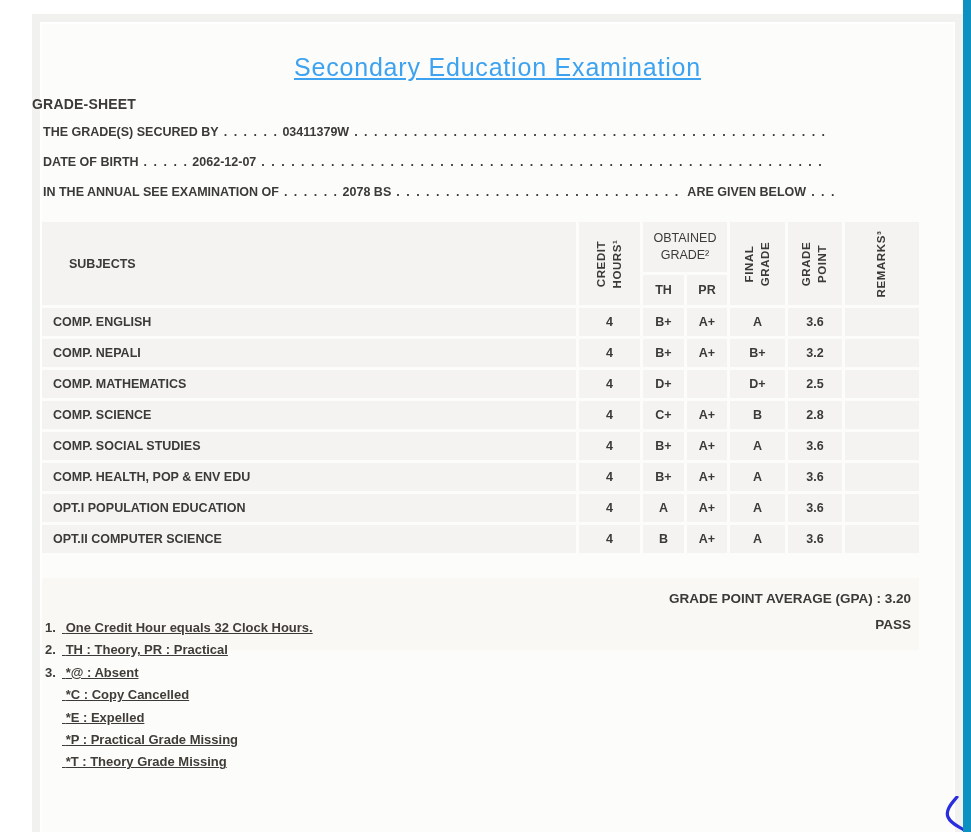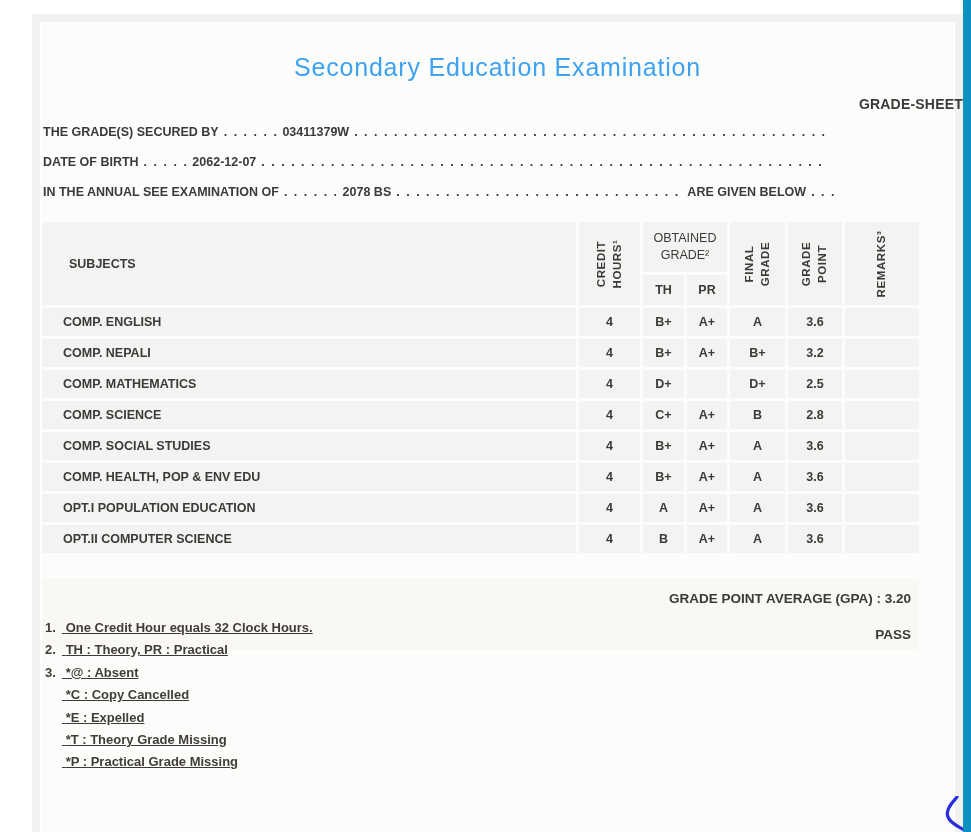--- a/index.html
+++ b/index.html
@@ -20,25 +20,25 @@
   .edge-stripe {
     position:absolute; right:0; top:0; bottom:0; width:8px;
     background:var(--stripe,#0d91c0);
   }
   .scribble { position:absolute; left:936px; top:796px; }
 
   
   .title {
     position:absolute; top:39px; left:0; width:100%;
     text-align:center; font-size:25px; font-weight:400;
-    letter-spacing:.8px; color:var(--accent,#3da2f0);
+    letter-spacing:.8px; color:var(--accent,#3da2f0);text-decoration:underline;
   }
   .subtitle {
     position:absolute; top:82px; left:0; width:100%;
-    text-align:right; font-size:14px; font-weight:bold; letter-spacing:.2px;
+    text-align:left; font-size:14px; font-weight:bold; letter-spacing:.2px;
   }
 
   
   .info-lines { position:absolute; top:111px; left:11px; width:792px; }
   .info-line {
     display:flex; align-items:baseline; gap:5px;
     height:16px; margin-bottom:14px;
     font-size:12.5px; font-weight:bold; white-space:nowrap;
   }
   .il-dots, .il-fill { word-spacing:2px; letter-spacing:.5px; }
@@ -61,29 +61,29 @@
   .vtext {
     position:absolute; left:50%; top:50%;
     transform:translate(-50%,-50%) rotate(-90deg);
     white-space:pre-line; text-align:center;
     font-size:11.5px; font-weight:bold; letter-spacing:.6px; line-height:1.35;
   }
   .trow { display:grid; grid-template-columns:var(--cols); column-gap:3px;
     height:28px; margin-bottom:3px; }
   .tcell { background:#f4f3f1; display:flex; align-items:center;
     justify-content:center; font-size:12.5px; font-weight:bold; }
-  .tcell.subj { justify-content:flex-start; padding-left:21px; }
+  .tcell.subj { justify-content:flex-start; padding-left:11px; }
 
   
   .summary-band {
     position:absolute; top:564px; left:10px; width:877px; height:72px;
     background:#f9f8f5; text-align:right; padding:13px 8px 0 0;
     font-size:13.5px; font-weight:bold;
   }
-  .pass-line { margin-top:21px; }
+  .pass-line { margin-top:11px; }
 
   
   .footnotes { position:absolute; top:603px; left:13px; width:600px;text-decoration:underline; }
   .fn-line { font-size:13px; font-weight:bold; line-height:22.4px;
     color:#403d38; white-space:nowrap; }
   .fn-num { display:inline-block; width:17px; }
 </style>
 </head>
 <body>
 
@@ -243,25 +243,25 @@
       <div class="fn-line">
     <span class="fn-num"></span>
     <span class="fn-text">*C : Copy Cancelled</span>
   </div>
       <div class="fn-line">
     <span class="fn-num"></span>
     <span class="fn-text">*E : Expelled</span>
   </div>
       <div class="fn-line">
     <span class="fn-num"></span>
+    <span class="fn-text">*P : Practical Grade Missing</span>
+  </div>
+      <div class="fn-line">
+    <span class="fn-num"></span>
     <span class="fn-text">*T : Theory Grade Missing</span>
-  </div>
-      <div class="fn-line">
-    <span class="fn-num"></span>
-    <span class="fn-text">*P : Practical Grade Missing</span>
   </div>
     </div>
 </div>
 
 <svg class="scribble" width="30" height="36" viewBox="0 0 30 36">
   <path d="M 21 1 C 16 7, 9 14, 12 21 C 15 28, 22 30, 28 34" fill="none" stroke="#2a2ce0" stroke-width="3.2" stroke-linecap="round"></path>
 </svg>
 
 <div class="edge-stripe"></div>
 

